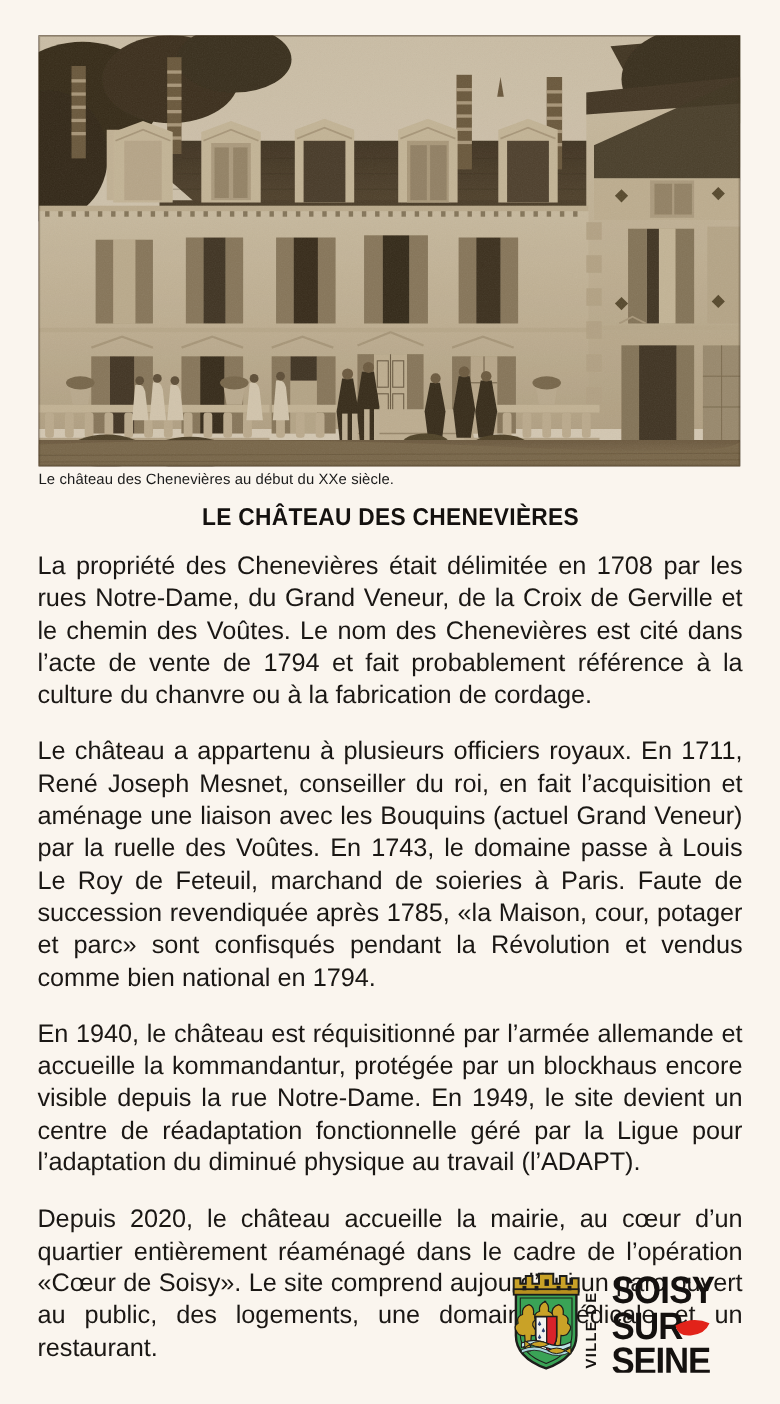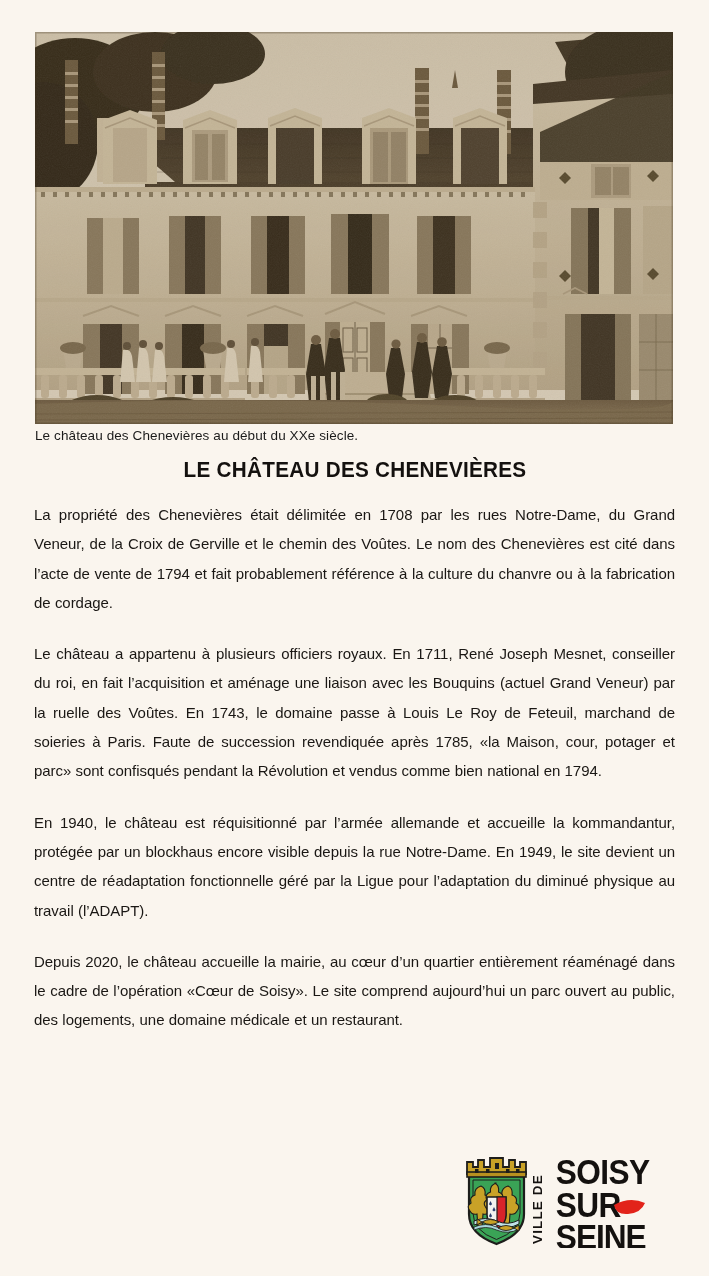--- a/index.html
+++ b/index.html
@@ -64,21 +64,21 @@
   
   .body-text {
     position: absolute;
     left: 34px;
     top: 500px;
     width: 641px;
   }
   .para {
     text-align: justify;
     text-justify: inter-word;
-    font-size: 15px;
+    font-size: 23px;
     line-height: 29.3px;
     color: #1a1714;
     margin: 0 0 22px 0;
     letter-spacing: -0.05px;
     word-spacing: 0.2px;
   }
   .para:last-child { margin-bottom: 0; }
 
   
   .logo {

